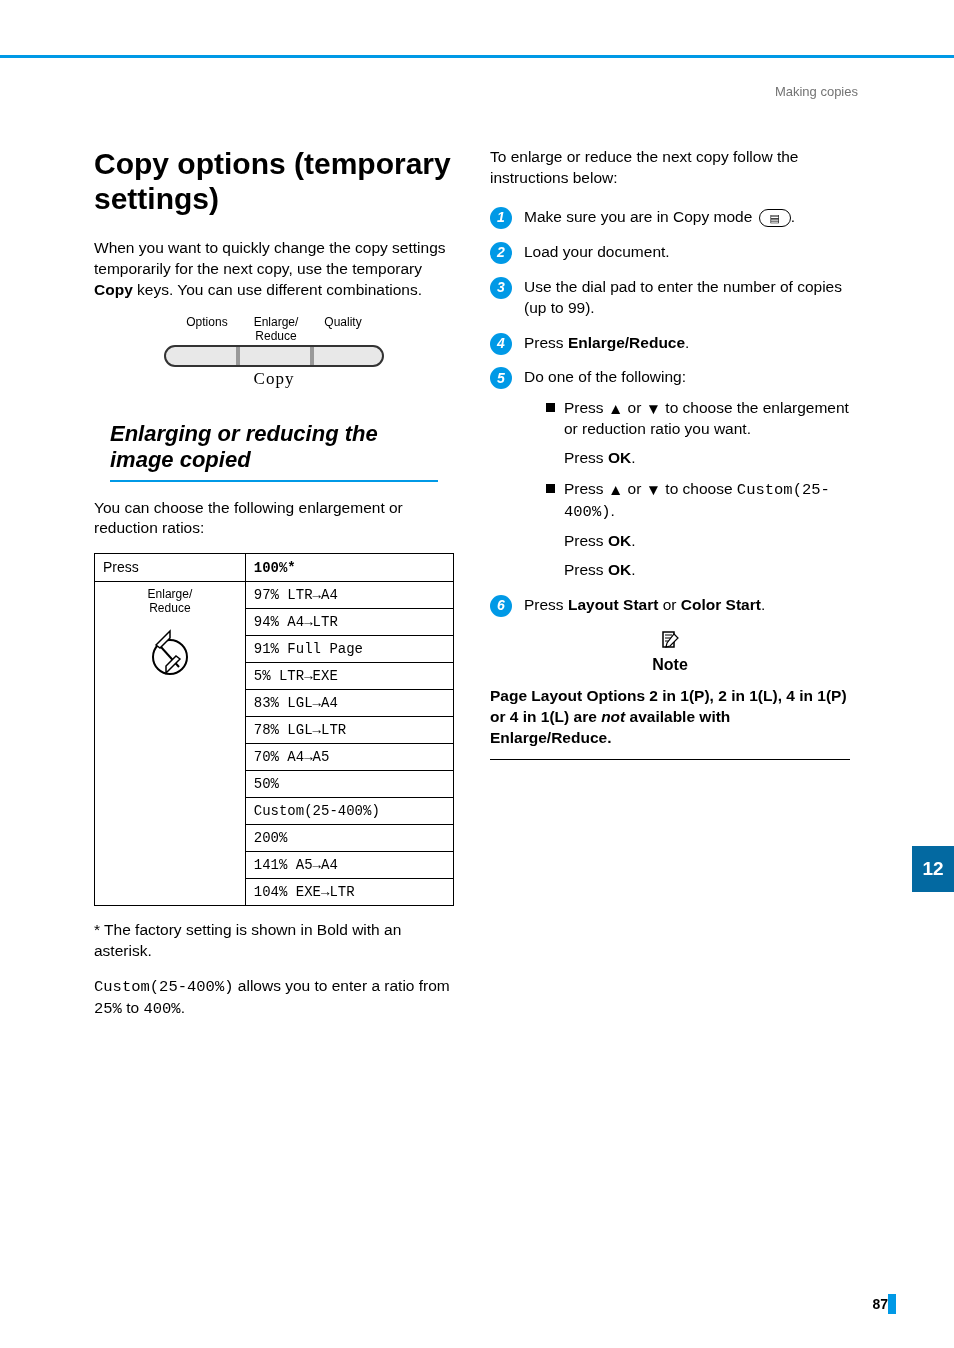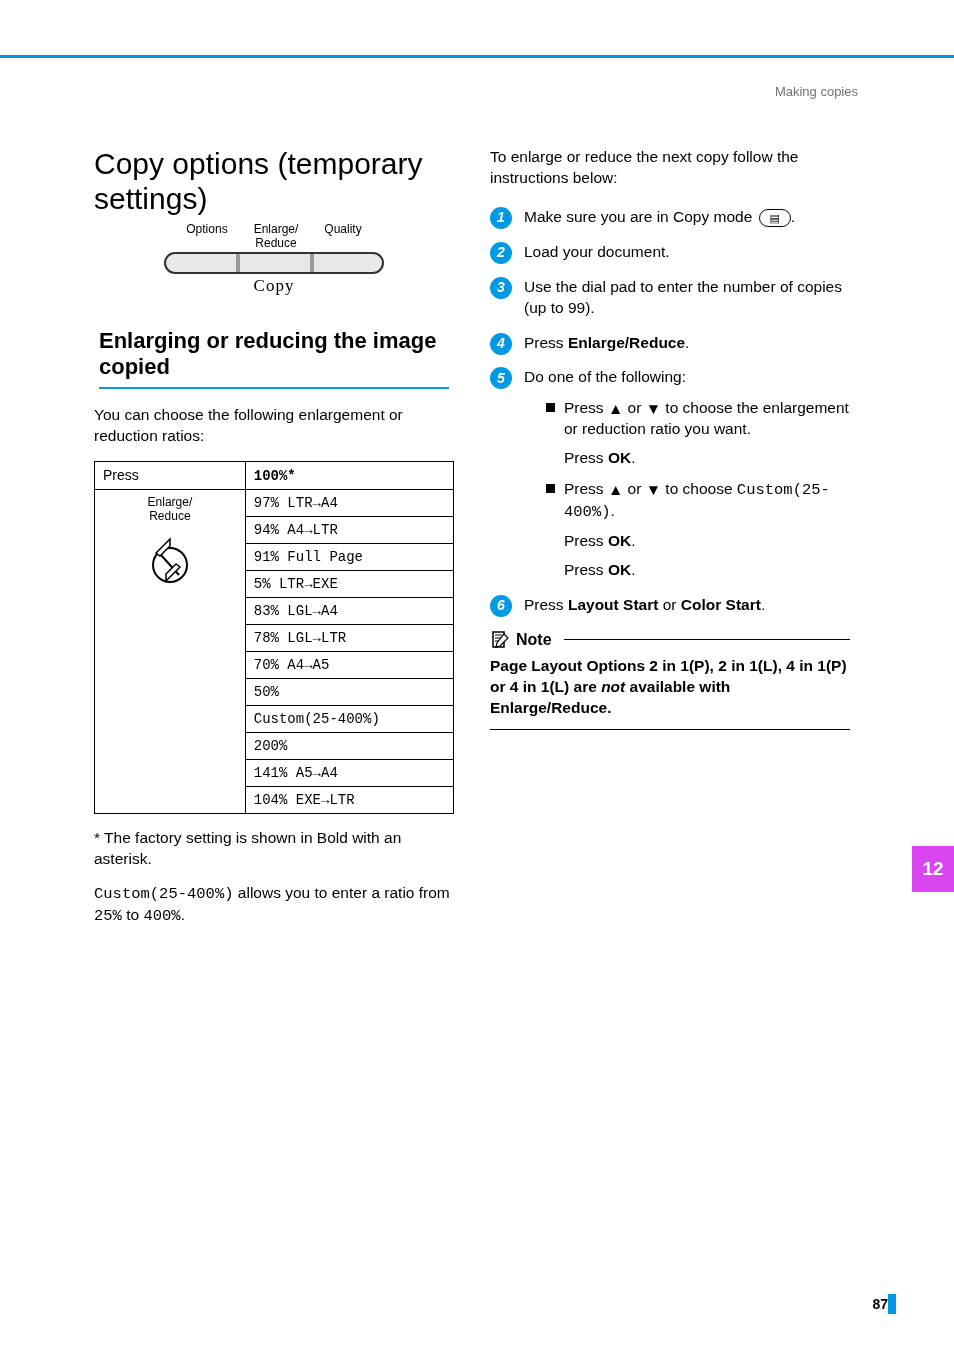--- a/index.html
+++ b/index.html
@@ -23,44 +23,45 @@
     }
     .content {
       display: flex;
       padding: 48px 60px 0 94px;
       gap: 36px;
     }
     .col { width: 360px; }
     .col-right { width: 360px; }
     h1 {
       font-size: 30px;
-      font-weight: normal;
+      font-weight: bold;
       line-height: 1.15;
-      margin-bottom: 6px;
+      margin-bottom: 22px;
     }
     p { font-size: 15.5px; line-height: 1.35; margin-bottom: 14px; }
     .copy-keys { text-align: center; margin: 6px 0 14px; }
     .key-labels { font-size: 12px; display: flex; justify-content: center; gap: 26px; }
     .key-labels .er { text-align: center; }
     .key-strip {
       width: 220px; height: 22px; margin: 2px auto 2px;
       border: 2px solid #333; border-radius: 11px;
       position: relative; background: #e8e8e8;
     }
     .key-strip .sep {
       position: absolute; top: 0; bottom: 0; width: 4px; background: #999;
     }
     .copy-label { font-family: "Times New Roman", serif; font-size: 17px; letter-spacing: 1px; }
     h2 {
       font-size: 22px;
       font-weight: bold;
       line-height: 1.2;
       padding-bottom: 6px;
       border-bottom: 2px solid #0099e6;
-      margin: 32px 5px 16px;
+      margin: 32px 16px 16px;
+      font-style: italic;
     }
     table {
       border-collapse: collapse;
       width: 100%;
       margin: 8px 0 14px;
       font-size: 14px;
     }
     table td, table th {
       border: 1px solid #000;
       padding: 5px 8px;
@@ -95,30 +96,30 @@
     .sq-bullet {
       position: relative; padding-left: 18px; margin-bottom: 10px;
     }
     .sq-bullet::before {
       content: ""; position: absolute; left: 0; top: 5px;
       width: 9px; height: 9px; background: #000;
     }
     .sub p { margin-bottom: 8px; }
     .note-head {
       display: flex; align-items: center; gap: 6px;
-      font-weight: bold; font-size: 16px; margin: 14px 0 0;
+      font-weight: bold; font-size: 16px; margin: 14px 0 0; flex-direction: column;
     }
     .note-head .line { flex: 1; height: 1px; background: #000; margin-left: 6px; }
     .note-icon { width: 20px; height: 20px; }
     .note-body { font-size: 15.5px; line-height: 1.35; padding: 6px 0 10px; border-bottom: 1px solid #000; font-weight: bold; }
     i { font-style: italic; }
     b { font-weight: bold; }
     .side-tab {
       position: absolute; right: 0; top: 846px;
-      width: 42px; height: 46px; background: #d946ef;
+      width: 42px; height: 46px; background: #0369a1;
       color: #fff; font-weight: bold; font-size: 19px;
       display: flex; align-items: center; justify-content: center;
     }
     .footer-num {
       position: absolute; right: 66px; bottom: 36px;
       font-weight: bold; font-size: 14px;
     }
     .footer-bar {
       position: absolute; right: 58px; bottom: 34px;
       width: 8px; height: 20px; background: #0099e6;
@@ -130,20 +131,23 @@
 <body>
 
 <div class="header-band"></div>
 <div class="breadcrumb">Making copies</div>
 
 <div class="content">
 
   <div class="col">
     <h1>Copy options (temporary settings)</h1>
 
+    <p>
+      <span>When you want to quickly change the copy settings temporarily for the next copy, use the temporary </span><b>Copy</b><span> keys. You can use different combinations.</span>
+    </p>
 
     <div class="copy-keys">
       <div class="key-labels">
         <span>Options</span>
         <span class="er">
           <span>Enlarge/</span><br>
           <span>Reduce</span>
         </span>
         <span>Quality</span>
       </div>

